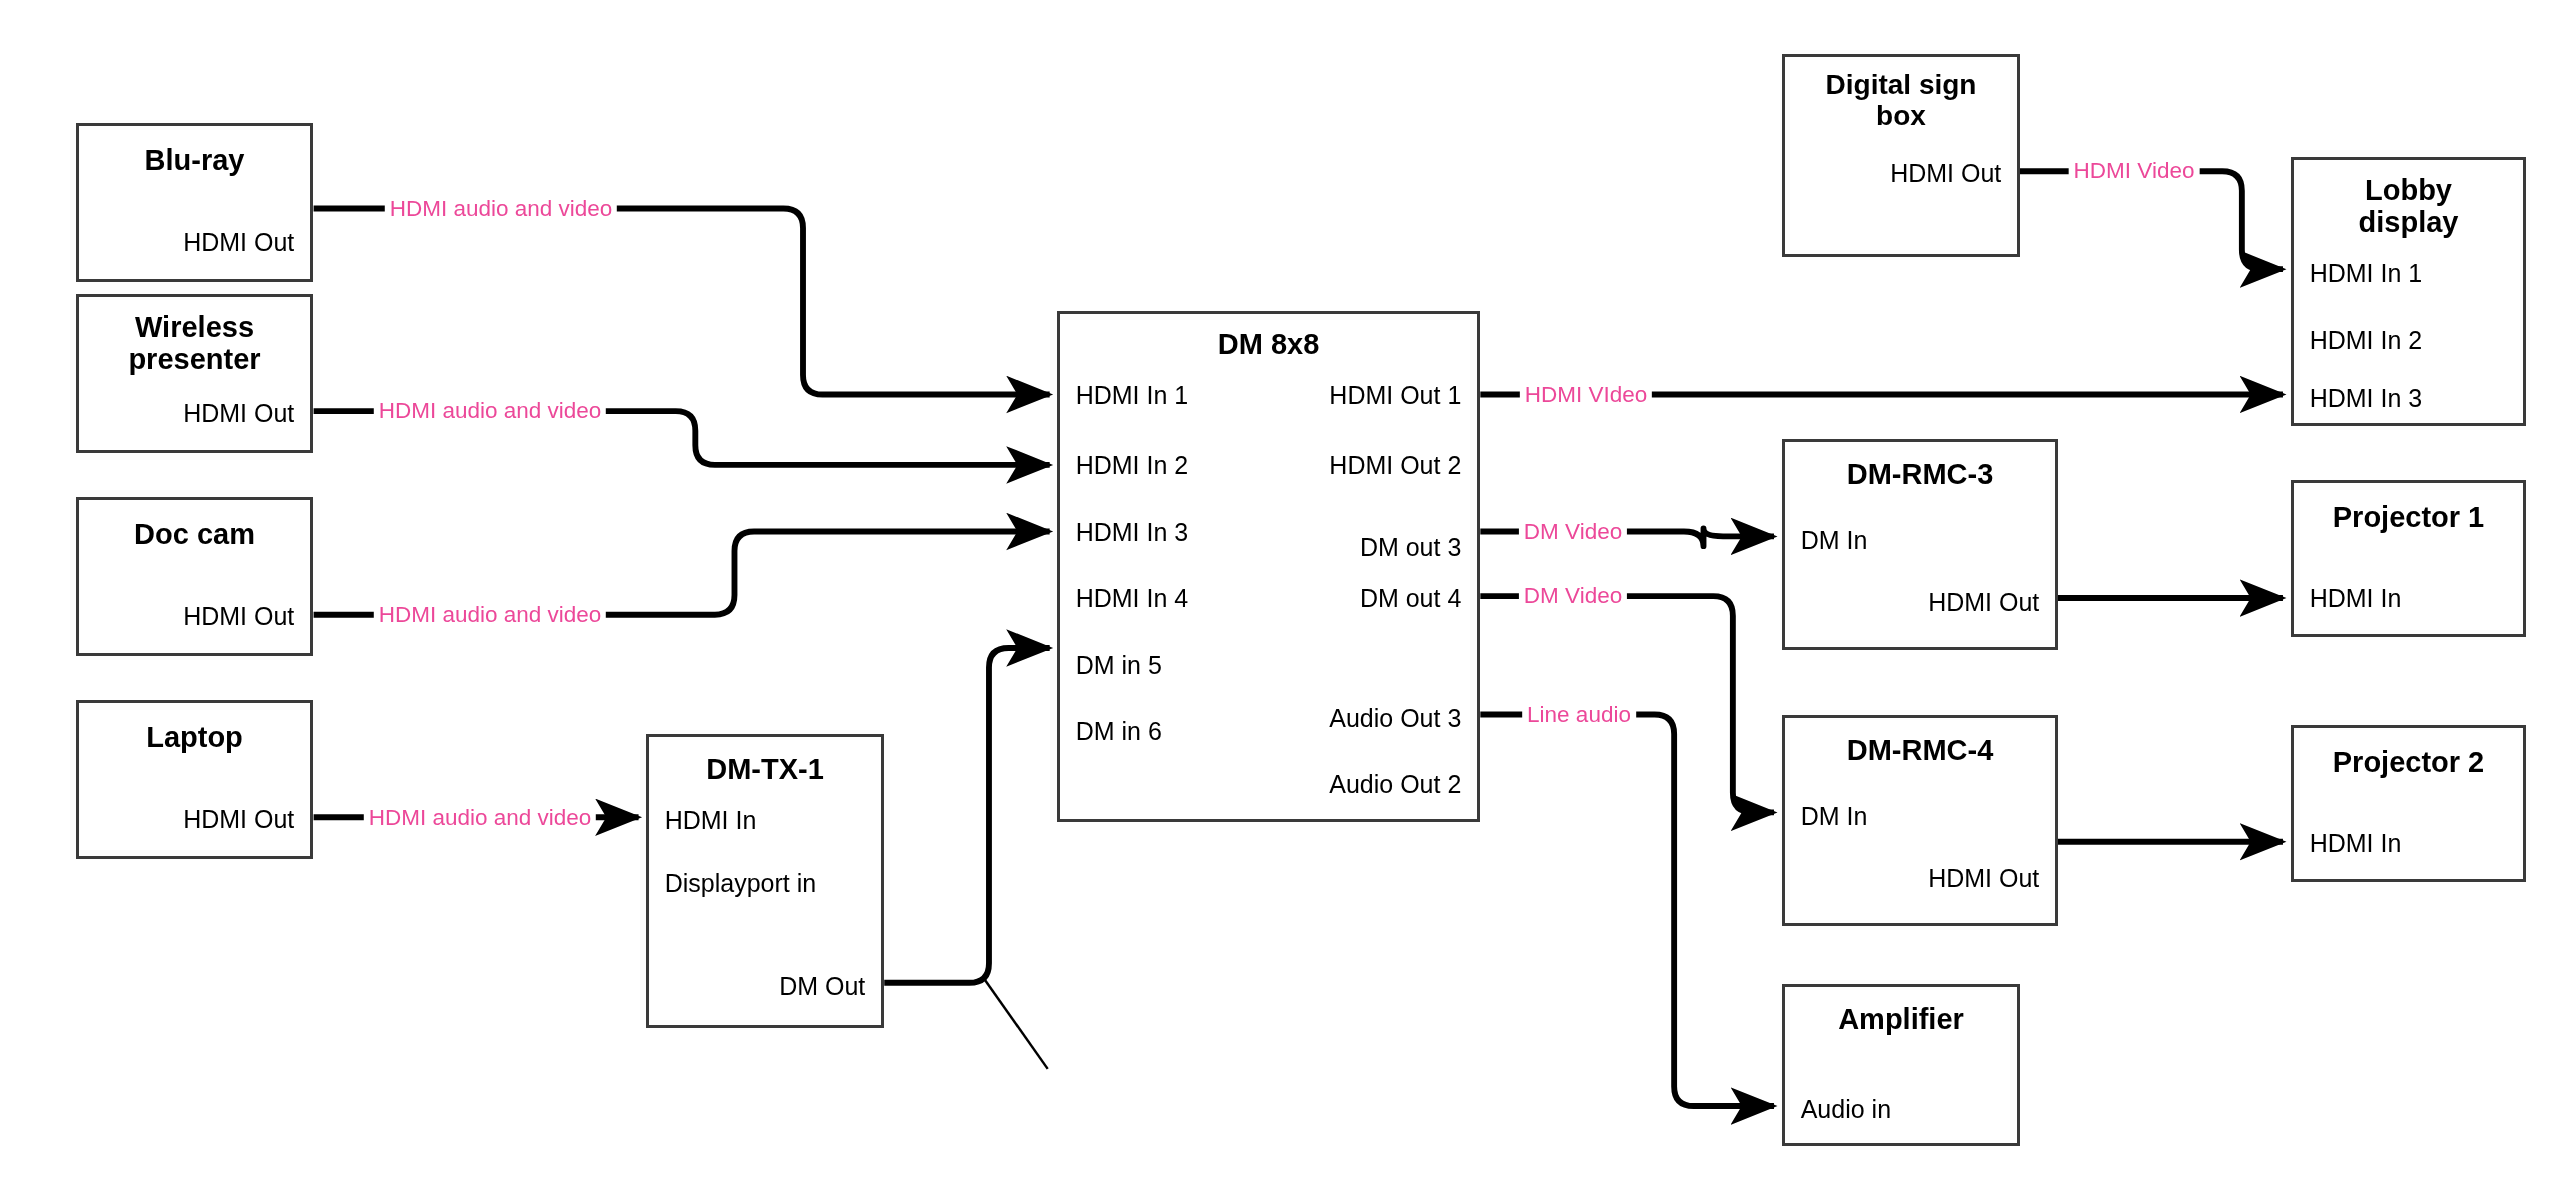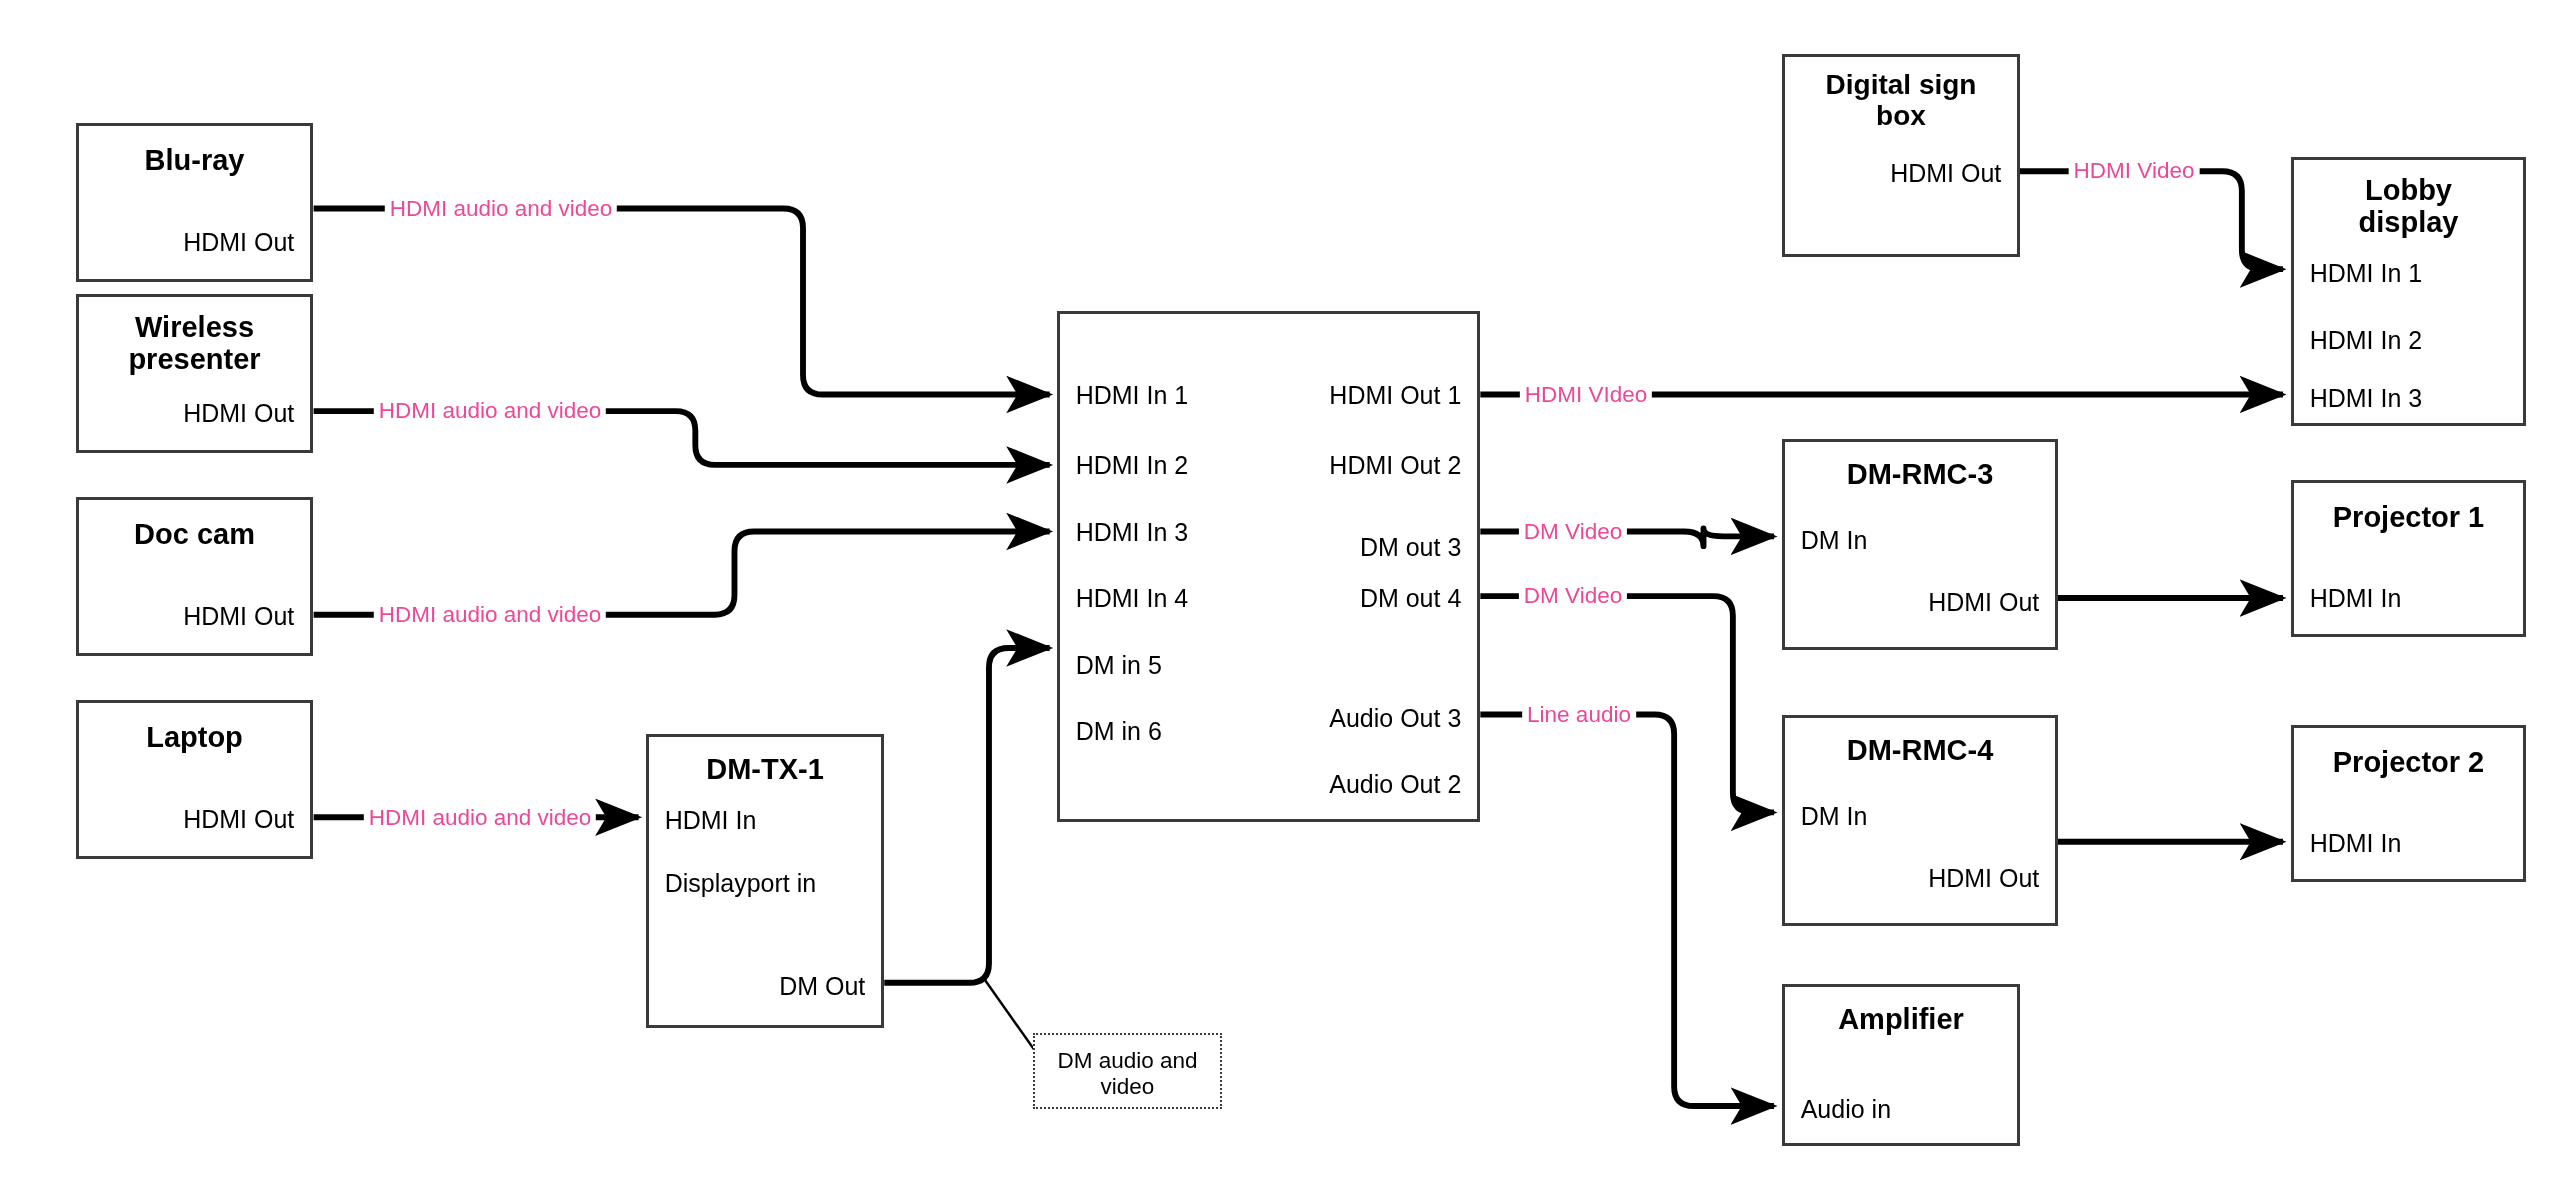--- a/index.html
+++ b/index.html
@@ -146,40 +146,37 @@
   </div>
 
   <div class="node" style="left:646px; top:734px; width:238px; height:294px;">
     <div class="node-title" style="position:absolute; left:0; right:0; top:15.7px;">DM-TX-1</div>
     <div class="port left" style="top:69px;">HDMI In</div>
     <div class="port left" style="top:132px;">Displayport in</div>
     <div class="port right" style="top:235px;">DM Out</div>
   </div>
 
   <div class="node" style="left:1057px; top:311px; width:423px; height:511px;">
+    <div class="node-title" style="position:absolute; left:0; right:0; top:13.7px;">DM 8x8</div>
 
     <div class="port left" style="top:67px;">HDMI In 1</div>
     <div class="port left" style="top:137px;">HDMI In 2</div>
     <div class="port left" style="top:204px;">HDMI In 3</div>
     <div class="port left" style="top:270px;">HDMI In 4</div>
     <div class="port left" style="top:337px;">DM in 5</div>
     <div class="port left" style="top:403px;">DM in 6</div>
 
     <div class="port right" style="top:67px;">HDMI Out 1</div>
     <div class="port right" style="top:137px;">HDMI Out 2</div>
     <div class="port right" style="top:204px;margin-top:15px;">DM out 3</div>
     <div class="port right" style="top:270px;">DM out 4</div>
     <div class="port right" style="top:390px;">Audio Out 3</div>
     <div class="port right" style="top:456px;">Audio Out 2</div>
   </div>
 
-  <div class="node dashed" style="left:1033px; top:1033px; width:189px; height:76px;">
-    <div class="note-text" style="position:absolute; left:0; right:0; top:12.7px;">DM audio and
-video</div>
-  </div>
 
   <div class="node" style="left:1782px; top:54px; width:238px; height:203px;">
     <div class="node-title sm" style="position:absolute; left:0; right:0; top:11.7px;">Digital sign
 box</div>
     <div class="port right" style="top:102px;">HDMI Out</div>
   </div>
 
   <div class="node" style="left:2291px; top:157px; width:235px; height:269px;">
     <div class="node-title" style="position:absolute; left:0; right:0; top:13.7px;">Lobby
 display</div>

